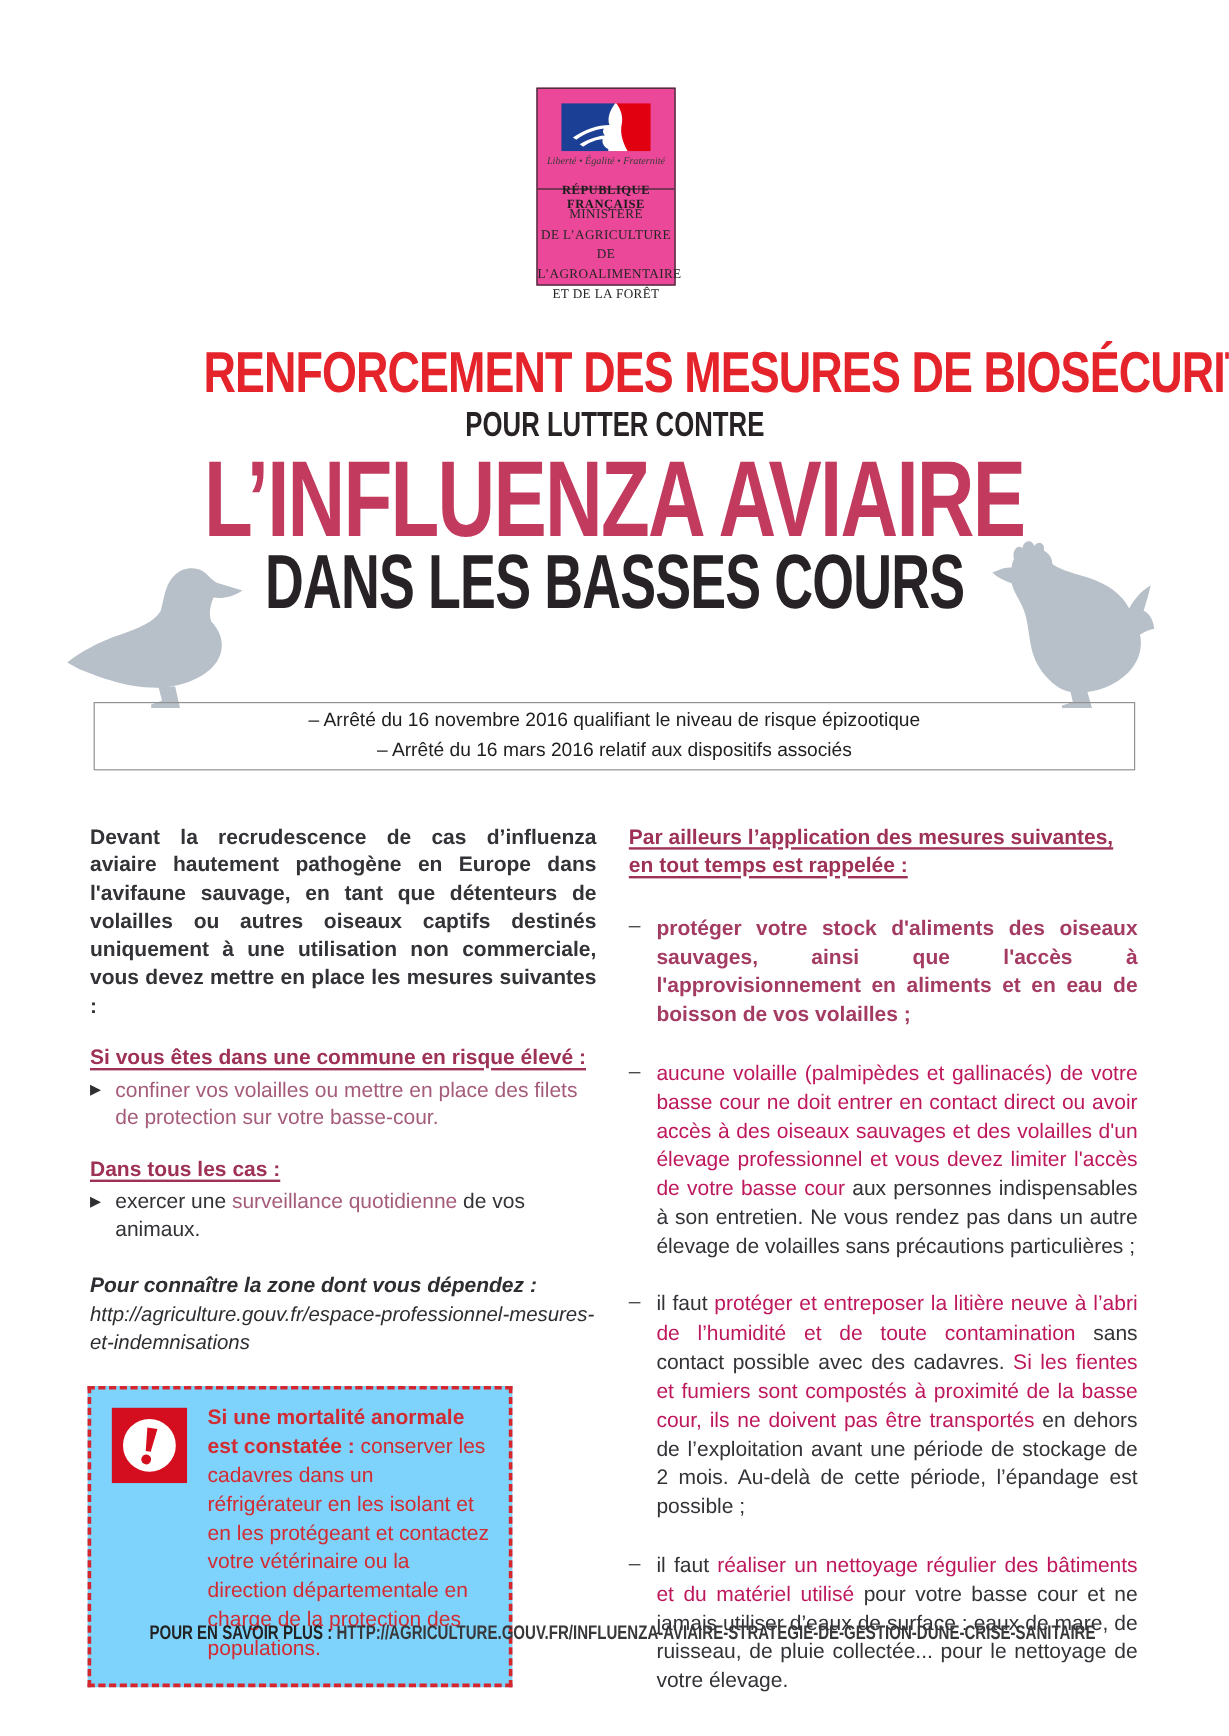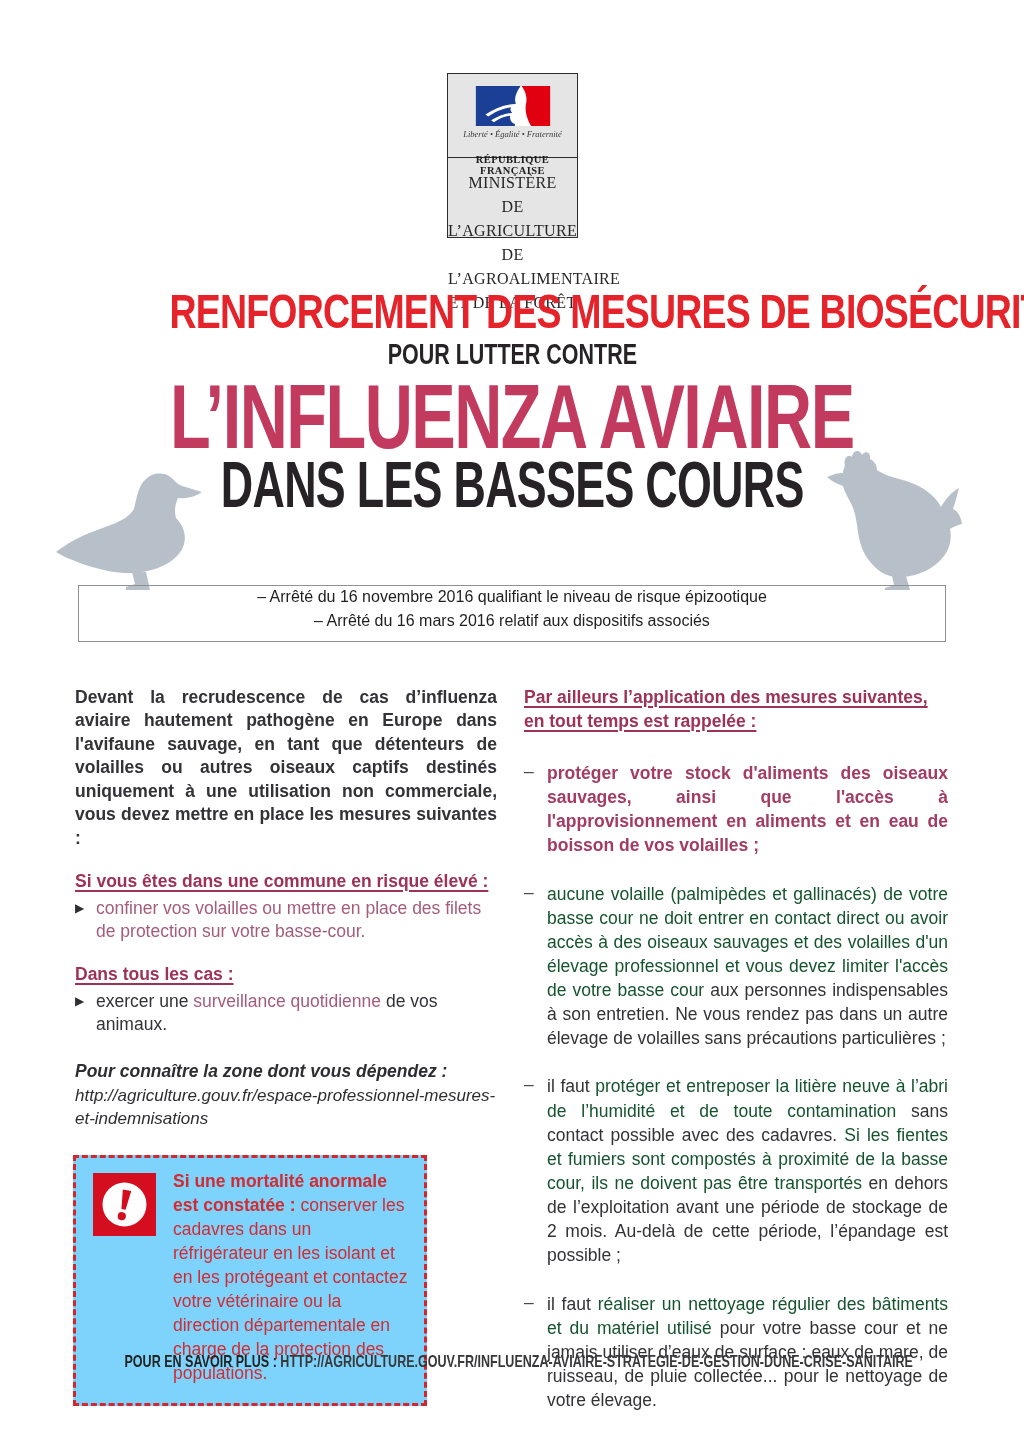--- a/index.html
+++ b/index.html
@@ -1,27 +1,27 @@
 <!DOCTYPE html>
 <html><head>
 <meta charset="utf-8">
 <style>
   * { margin:0; padding:0; box-sizing:border-box; }
   body { background:#ffffff; font-family:"Liberation Sans", sans-serif; }
   .page { position:relative; width:1024px; height:1447px; background:#ffffff; overflow:hidden; margin:0 auto; }
 
   
-  .logo-box { position:absolute; left:447px; top:73px; width:131px; height:165px;
-              border:1px solid #2b2b2b; background:#e5e5e5; }
+  .logo-box { position:absolute; left:447px; top:73px; width:116px; height:165px;
+              border:1px solid #2b2b2b; background:#ec4899; }
   .logo-top { height:84px; border-bottom:1px solid #2b2b2b; text-align:center; padding-top:12px; }
   .flag { width:78px; height:40px; display:block; margin:0 auto; }
   .motto { font-family:"Liberation Serif", serif; font-style:italic; font-size:8.5px; color:#3a3a3a; margin-top:3px; }
   .republic { font-family:"Liberation Serif", serif; font-size:10.5px; font-weight:bold; letter-spacing:.4px; color:#1c1c1c; margin-top:15px; }
   .logo-bottom { text-align:center; padding-top:13px; font-family:"Liberation Serif", serif;
-                 font-size:16px; line-height:1.5; letter-spacing:.3px; color:#262626; }
+                 font-size:11px; line-height:1.5; letter-spacing:.3px; color:#262626; }
 
   
   .t-line { position:absolute; left:0; width:100%; text-align:center; white-space:nowrap; }
   .t-line > span { display:inline-block; transform-origin:center; font-weight:bold; }
   .t1 { top:284px; color:#e5232b; font-size:48px;padding-left:43px; }
   .t1 > span { transform:scaleX(.78); letter-spacing:-1px; }
   .t2 { top:338px; color:#272225; font-size:29px; }
   .t2 > span { transform:scaleX(.74); }
   .t3 { top:366px; color:#c23a5e; font-size:90px; }
   .t3 > span { transform:scaleX(.74); letter-spacing:-2px; }
@@ -29,21 +29,21 @@
   .t4 > span { transform:scaleX(.70); letter-spacing:-1px; }
 
   
   .duck    { position:absolute; left:52px;  top:466px; width:182px; height:124px; }
   .chicken { position:absolute; left:806px; top:444px; width:156px; height:146px; }
   .sil { fill:#b7c0c8; }
 
   
   .decree { position:absolute; left:78px; top:585px; width:868px; height:57px;
             border:1.5px solid #8f9193; display:flex; flex-direction:column;
-            align-items:center; justify-content:flex-start; gap:2px;
+            align-items:center; justify-content:center; gap:2px;
             font-size:16px; line-height:1.4; color:#1f1f1f; background:transparent; }
 
   
   .col-left  { position:absolute; left:75px;  top:686px; width:422px; }
   .col-right { position:absolute; left:524px; top:686px; width:424px; }
   .intro { font-weight:bold; font-size:17.5px; line-height:1.34; color:#323237; text-align:justify; }
   .sec-heading { margin-top:21px; color:#9e3156; font-weight:bold; font-size:17.5px;
                  text-decoration:underline; text-underline-offset:3px; text-decoration-thickness:1.5px; }
   .tri-row { display:flex; margin-top:5px; font-size:17.5px; line-height:1.32; }
   .tri { flex:none; width:21px; font-size:12px; padding-top:4px; color:#2f2f33; }
@@ -59,21 +59,21 @@
   .alert-text { font-size:17.5px; line-height:1.37; color:#d32b32; }
   .alert-text b { font-weight:bold; }
 
   
   .r-heading { color:#9e3156; font-weight:bold; font-size:17.5px; line-height:1.37;
                text-decoration:underline; text-underline-offset:3px; text-decoration-thickness:1.5px; }
   #measures-list { margin-top:27px; }
   .rbullet { display:flex; margin-bottom:24px; text-align:justify; }
   .rdash { flex:none; width:23px; color:#4a4a4e; font-size:17.5px; }
   .rbody { flex:1; font-size:17.5px; line-height:1.38; }
-  .rbody .hl { color:#14532d; }
+  .rbody .hl { color:#be185d; }
   .rbody .dk { color:#323237; }
   .rbody.bold-bullet { font-weight:bold; }
   .rbody.bold-bullet .hl { color:#a43b62; }
 
   
   .footer { position:absolute; top:1352px; left:0; width:100%; text-align:center;
             white-space:nowrap; font-size:16.5px; color:#232323; }
   .footer > span { display:inline-block; transform:scaleX(.76); transform-origin:center; }
   .footer .f-label { font-weight:bold; }
   .footer .f-url { font-weight:bold; color:#38383a; }

